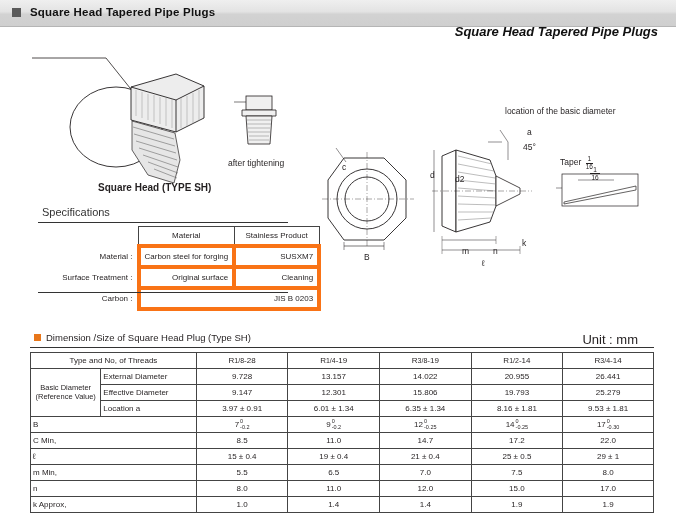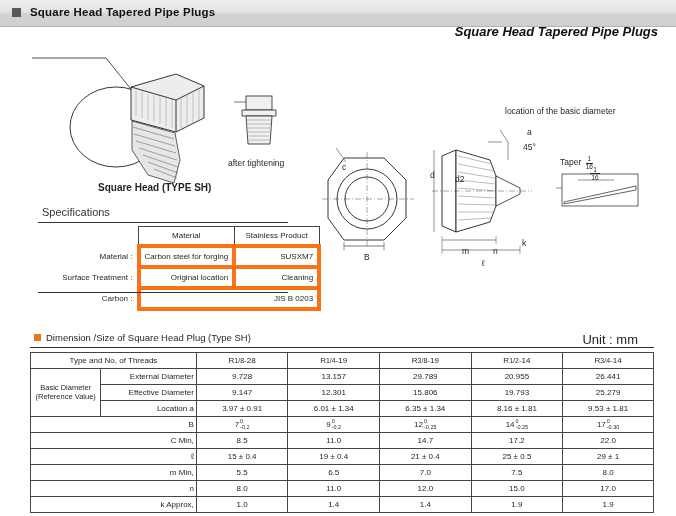--- a/index.html
+++ b/index.html
@@ -78,21 +78,21 @@
   }
 
   table.dim{
     position:absolute;left:30px;top:352px;border-collapse:collapse;
     font-size:8px;width:624px;
   }
   table.dim td{
     border:1px solid #444;height:15px;text-align:center;vertical-align:middle;
     padding:0 2px;white-space:nowrap;
   }
-  table.dim td.rowlbl{text-align:right;}
+  table.dim td.rowlbl{text-align:left;}
   .frac{font-size:7px;}
   .tolnum{display:inline-block;}
   .tolcol{display:inline-block;font-size:5.5px;line-height:1.05;vertical-align:middle;text-align:left;padding-left:1px;}
 
   svg{display:block;}
 </style>
 </head>
 <body>
 
 <div class="page">
@@ -251,21 +251,21 @@
       <td class="cellhdr" style="width:86px;">Material</td>
       <td class="cellhdr" style="width:76px;">Stainless Product</td>
     </tr>
     <tr>
       <td class="lbl">Material  :</td>
       <td class="cell">Carbon steel for  forging</td>
       <td class="cell">SUSXM7</td>
     </tr>
     <tr>
       <td class="lbl">Surface Treatment  :</td>
-      <td class="cell">Original location</td>
+      <td class="cell">Original surface</td>
       <td class="cell">Cleaning</td>
     </tr>
     <tr>
       <td class="lbl">Carbon  :</td>
       <td class="cell" colspan="2">JIS B 0203</td>
     </tr>
   </tbody>
     </table>
   <div class="spec-botline"></div>
 
@@ -297,21 +297,21 @@
     </tr>
 
     <tr>
       <td rowspan="3" style="width:66px;font-size:7.5px;line-height:1.15;">
         <span>Basic Diameter</span><br>
         <span>(Reference Value)</span>
       </td>
       <td class="rowlbl" style="width:94px;">External Diameter</td>
       <td>9.728</td>
       <td>13.157</td>
-      <td>29.789</td>
+      <td>14.022</td>
       <td>20.955</td>
       <td>26.441</td>
     </tr>
 
     <tr>
       <td class="rowlbl">Effective Diameter</td>
       <td>9.147</td>
       <td>12.301</td>
       <td>15.806</td>
       <td>19.793</td>

